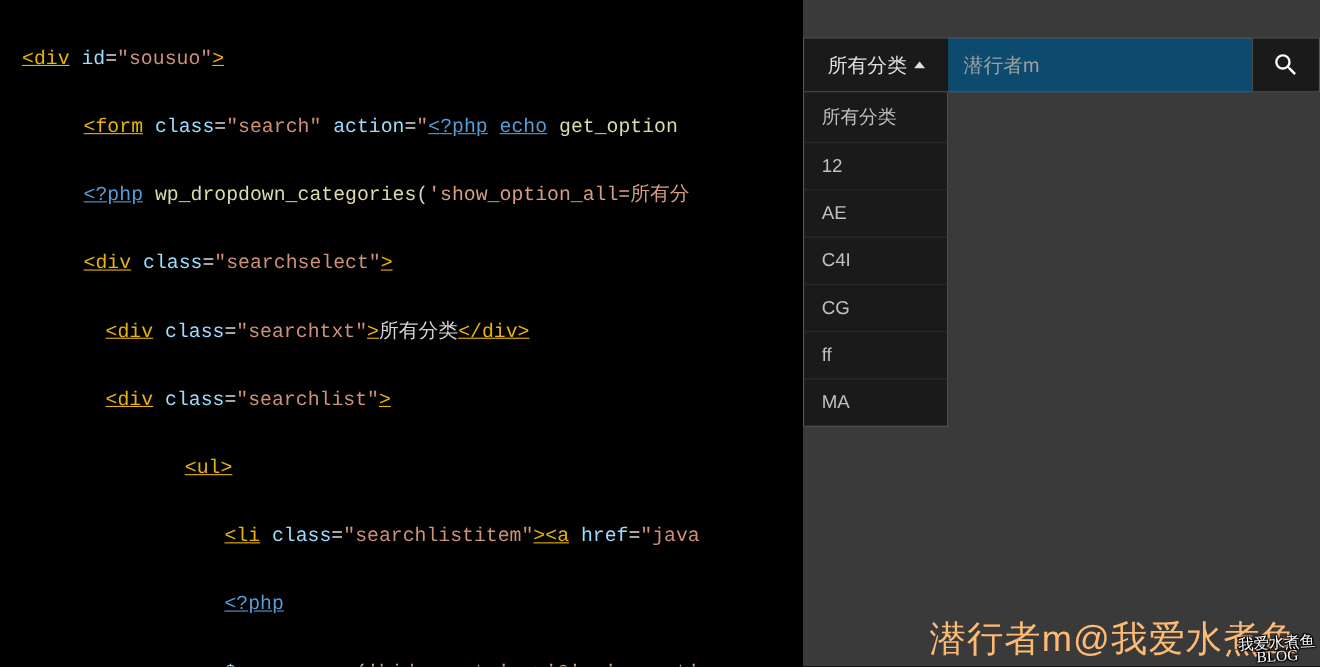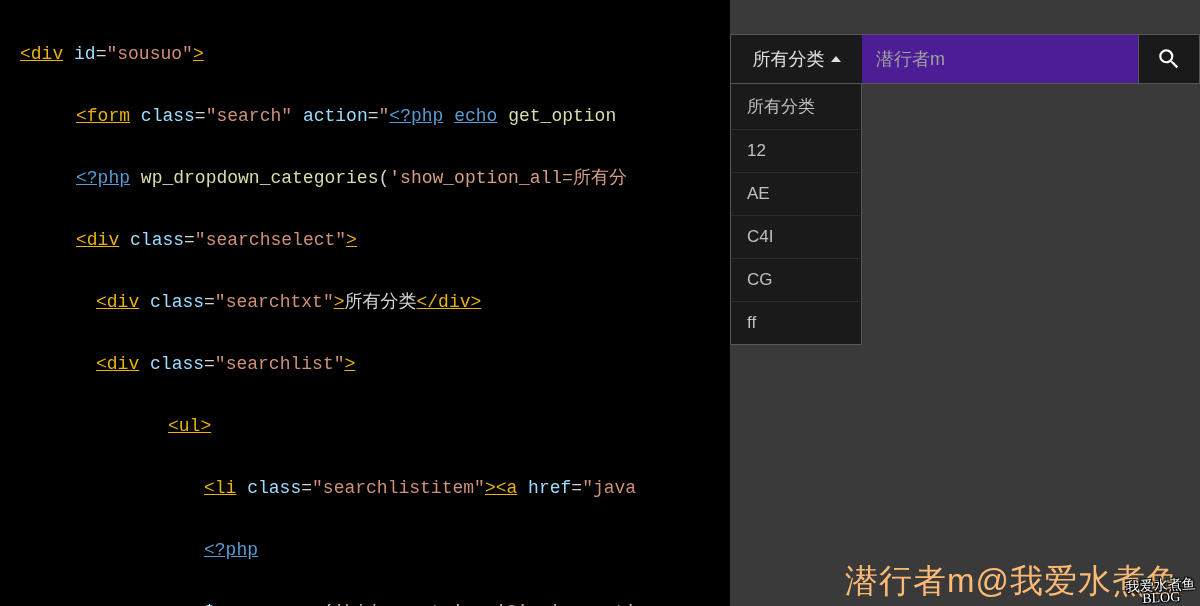--- a/index.html
+++ b/index.html
@@ -65,21 +65,21 @@
     cursor: pointer;
   }
   .caret-up {
     width: 0; height: 0;
     border-left: 5px solid transparent;
     border-right: 5px solid transparent;
     border-bottom: 6px solid #e0e0e0;
   }
   .search-input {
     flex: 1;
-    background: #4c1d95;
+    background: #0c4a6e;
     color: #a0a0a0;
     font-family: "Microsoft YaHei", sans-serif;
     font-size: 18px;
     padding: 0 14px;
     border: 1px solid #555;
     border-left: none;
     border-right: none;
     display: flex;
     align-items: center;
   }
@@ -176,20 +176,21 @@
     </div>
   </div>
 
   <div class="dropdown">
     <div class="dropdown-item">所有分类</div>
     <div class="dropdown-item">12</div>
     <div class="dropdown-item">AE</div>
     <div class="dropdown-item">C4I</div>
     <div class="dropdown-item">CG</div>
     <div class="dropdown-item">ff</div>
+    <div class="dropdown-item">MA</div>
   </div>
 
   <div class="watermark">潜行者m@我爱水煮鱼</div>
   <div class="blog-stamp">
     <span>我爱水煮鱼</span><br>
     <span>BLOG</span>
   </div>
 </div>
 
 </body></html>

